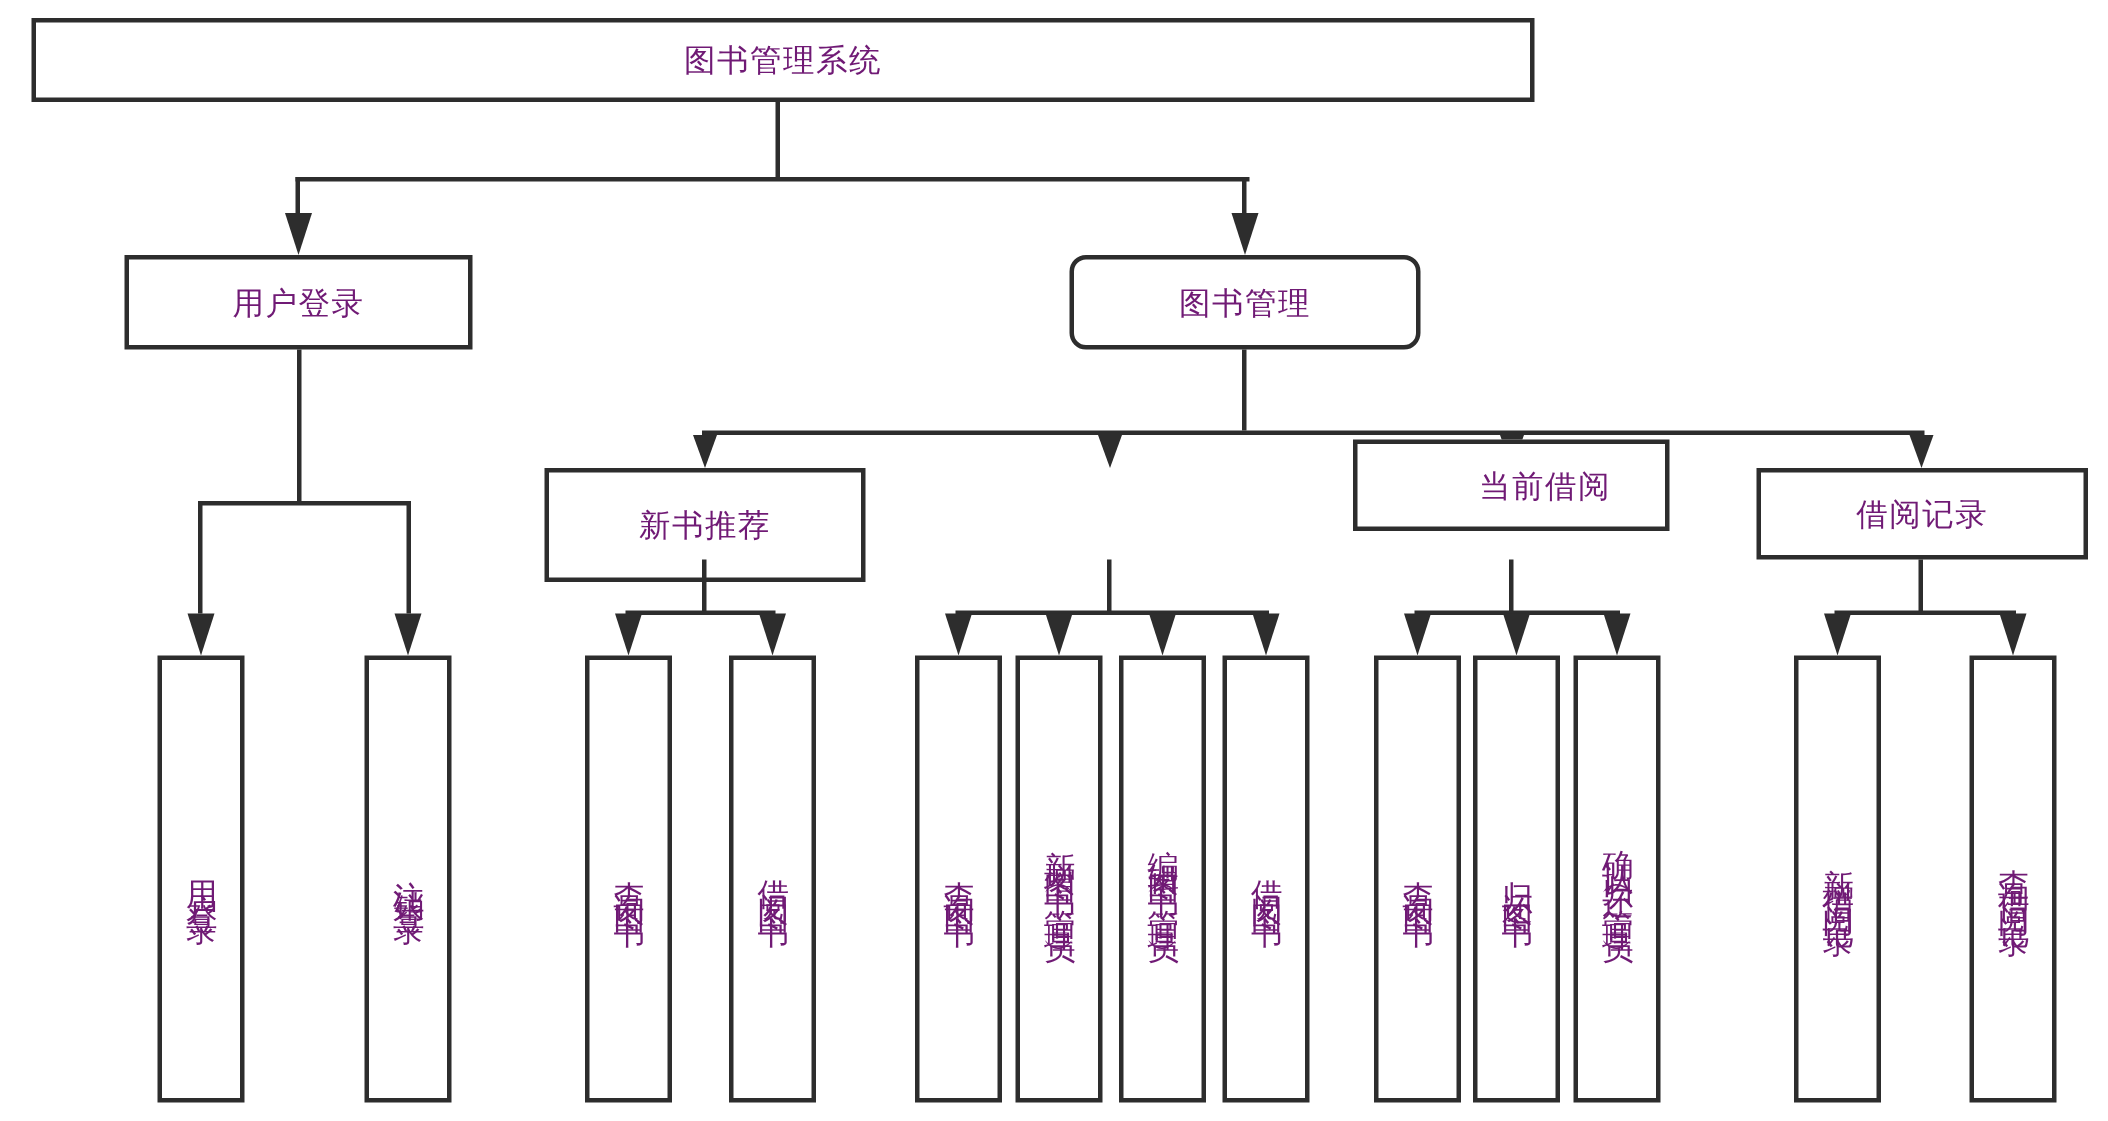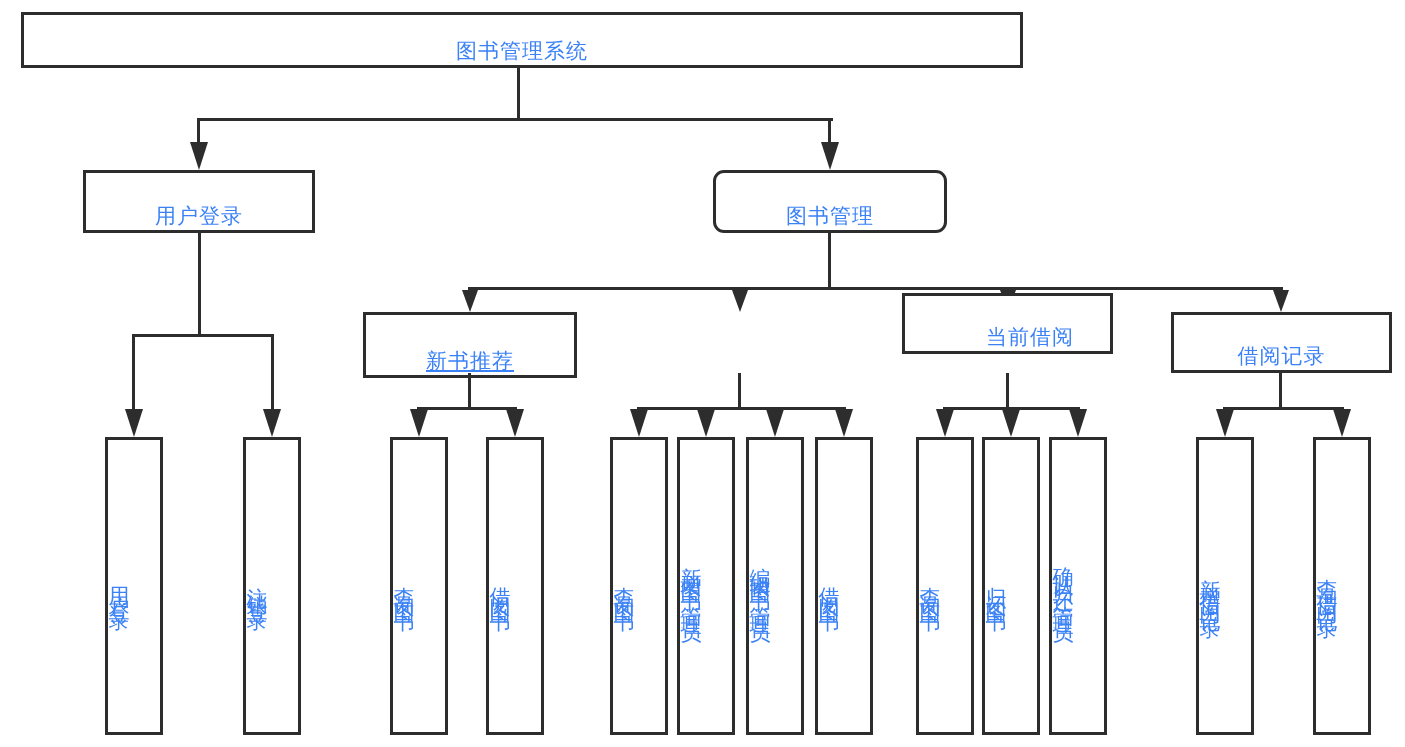--- a/index.html
+++ b/index.html
@@ -15,24 +15,24 @@
     font-family: "DejaVu Sans", sans-serif;
     color: #1a1a1a;
     overflow: hidden;
   }
   .box {
     position: absolute;
     box-sizing: border-box;
     border: 3px solid #2d2d2d;
     background: #ffffff;
     display: flex;
-    align-items: flex-end;
+    align-items: center;
     justify-content: center;
     font-size: 21px;
-    color: #3b82f6;
+    color: #701a75;
     letter-spacing: 1px;
   }
   .vbox {
     writing-mode: vertical-rl;
     text-orientation: mixed;
     letter-spacing: 8px;
     line-height: 1;
     font-size: 21px;
     text-align: center;
   }
@@ -99,21 +99,21 @@
   <div class="vline" style="left:271px; top:334px; height:75px;"></div>
   <div class="arrow" style="left:263px; top:409px;"></div>
 
   <div class="vline" style="left:828px; top:233px; height:54px;"></div>
   <div class="hline" style="left:468px; top:287px; width:815px;"></div>
   <div class="arrow short" style="left:462px; top:290px;"></div>
   <div class="arrow short" style="left:732px; top:290px;"></div>
   <div class="arrow short" style="left:1000px; top:290px;"></div>
   <div class="arrow short" style="left:1273px; top:290px;"></div>
 
-  <div class="box" style="left:363px; top:312px; width:214px; height:66px;text-decoration:underline;">
+  <div class="box" style="left:363px; top:312px; width:214px; height:76px;">
     <span>新书推荐</span>
   </div>
   <div class="box" style="left:902px; top:293px; width:211px; height:61px;padding-left:45px;">
     <span>当前借阅</span>
   </div>
   <div class="box" style="left:1171px; top:312px; width:221px; height:61px;">
     <span>借阅记录</span>
   </div>
 
   <div class="vline" style="left:468px; top:373px; height:35px;"></div>

